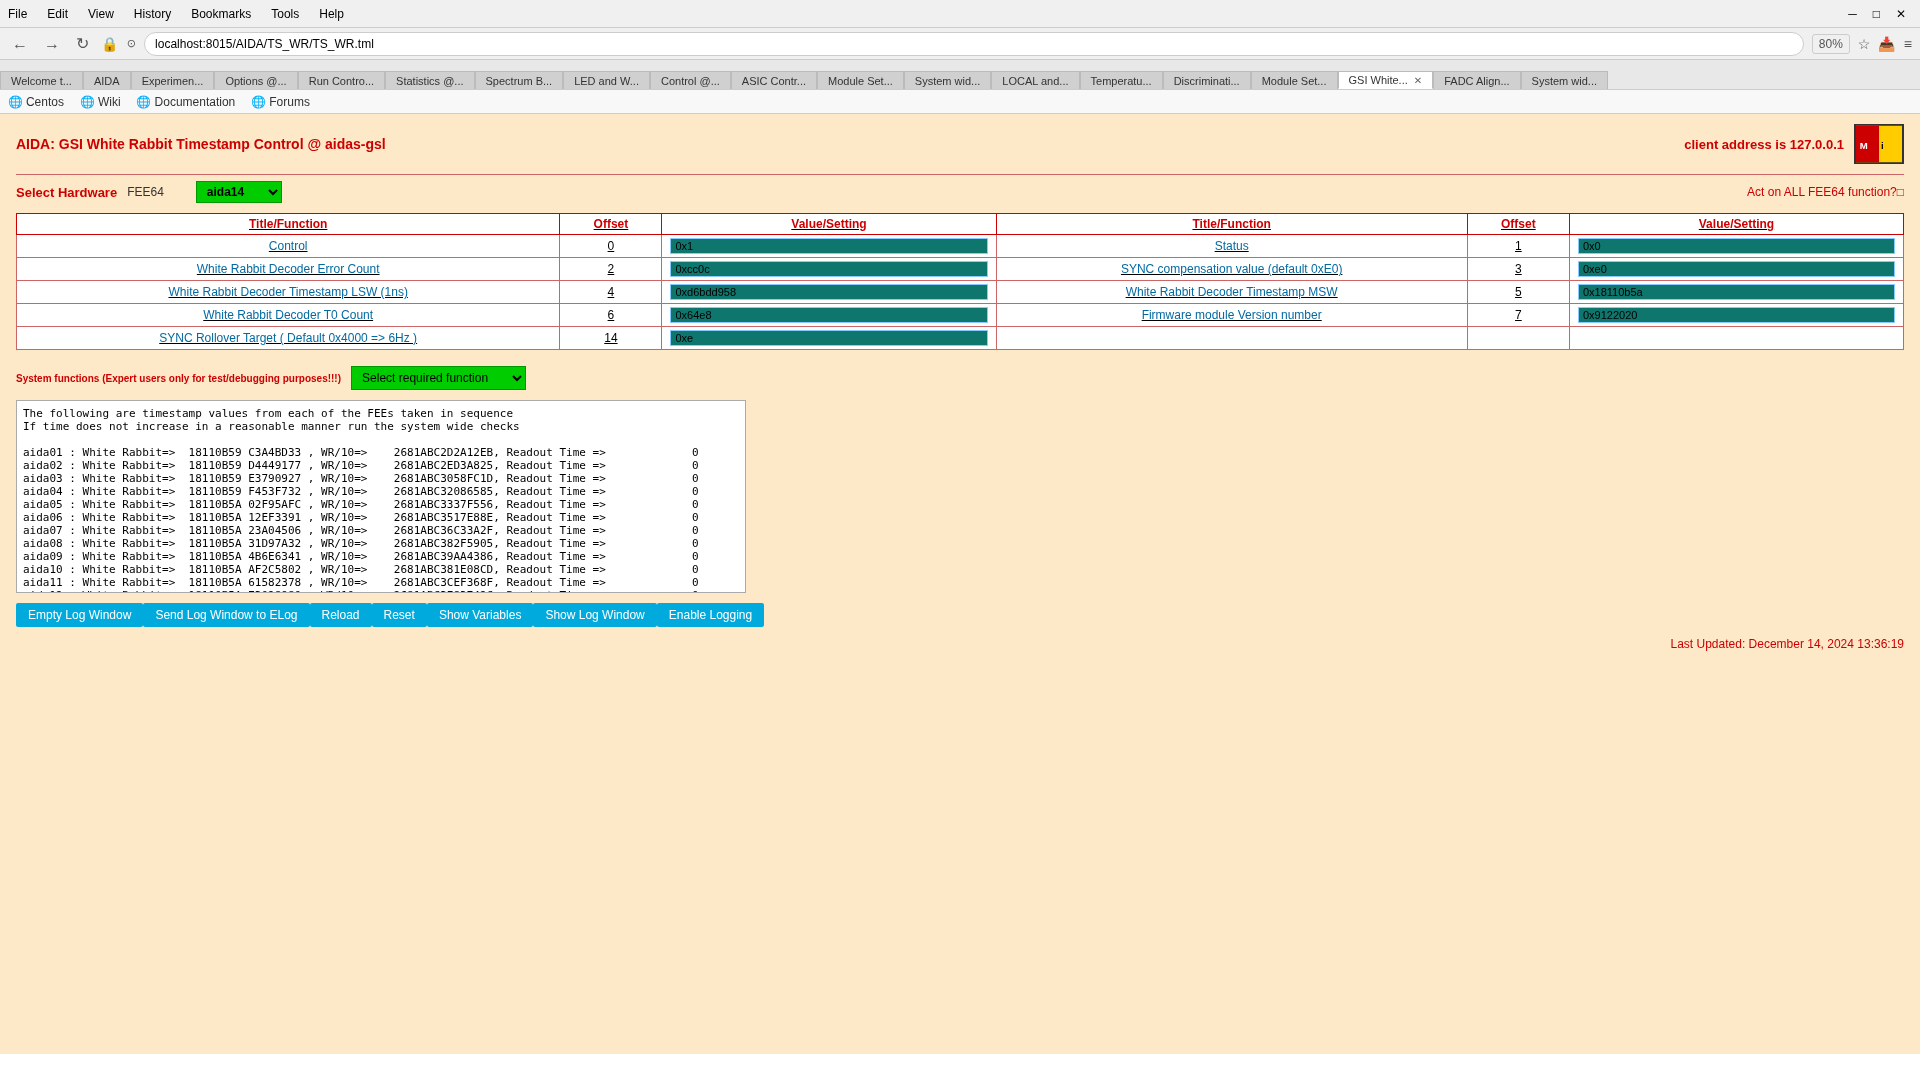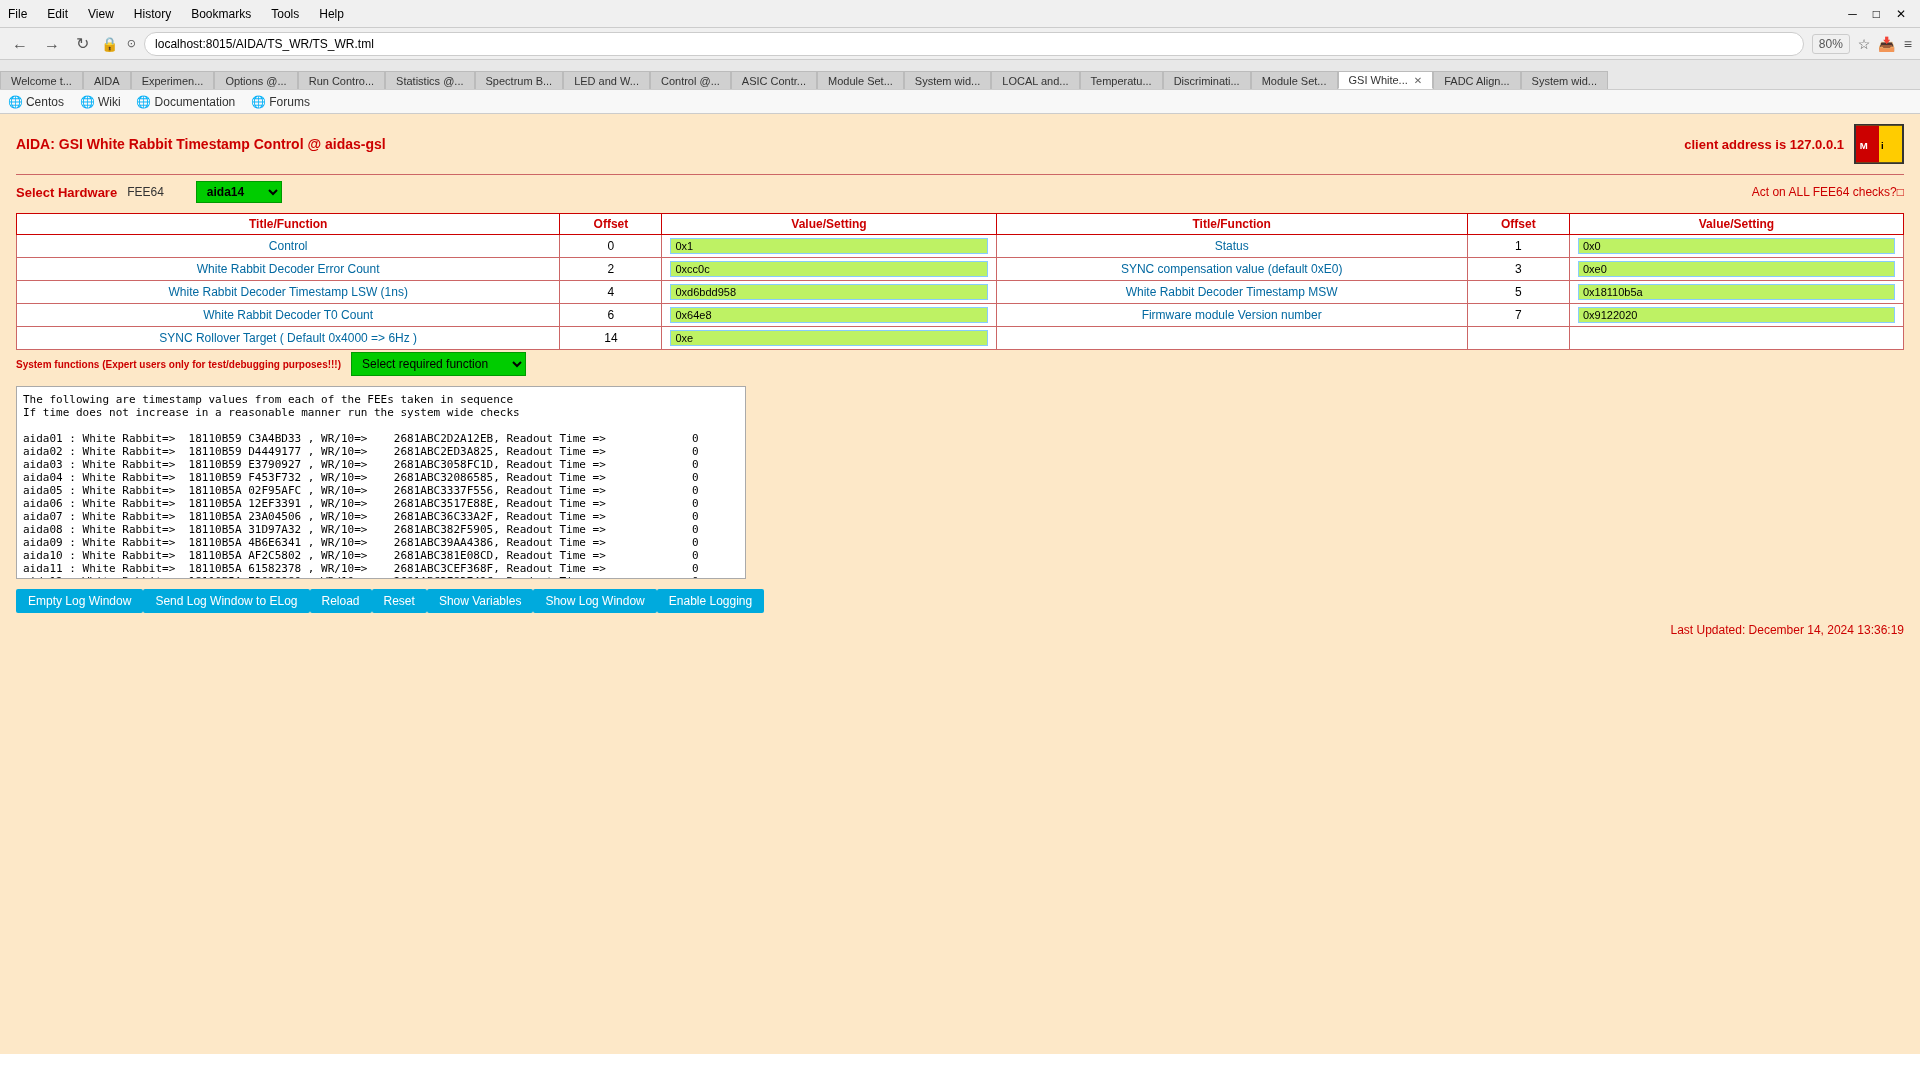--- a/index.html
+++ b/index.html
@@ -155,41 +155,42 @@
       font-size: 12px;
       cursor: pointer;
       margin-left: 22px;
     }
     .act-on-all { color: #cc0000; font-size: 12px; }
 
     
     .main-table {
       width: 100%;
       border-collapse: collapse;
-      margin-bottom: 2px;
+      margin-bottom: 16px;
+      text-decoration: underline;
     }
     .main-table th {
       background: #fff;
       color: #cc0000;
       border: 1px solid #cc0000;
       padding: 3px 8px;
       text-align: center;
       font-size: 12px;
     }
     .main-table td {
       border: 1px solid #cc6666;
       padding: 3px 8px;
       font-size: 12px;
     }
     .main-table .label-cell { color: #0369a1; text-align: center; background: #fff; }
     .main-table .offset-cell { text-align: center; background: #fff; color: #000; }
     .main-table .value-cell { background: #fff; }
     .value-input {
       border: 1px solid #88ccff;
-      background: #bef264;
+      background: #0f766e;
       padding: 1px 4px;
       width: 100%;
       font-size: 11px;
     }
 
     
     .system-functions {
       display: flex;
       align-items: center;
       gap: 10px;
@@ -342,21 +343,21 @@
   <div class="hardware-row">
     <div style="display:flex;align-items:center;gap:10px;">
       <span class="hardware-label">Select Hardware</span>
       <span style="font-size:12px;color:#333;">FEE64</span>
       <select class="hardware-select">
         <option>aida14</option>
         <option>aida01</option>
         <option>aida02</option>
       </select>
     </div>
-    <span class="act-on-all">Act on ALL FEE64 checks?□</span>
+    <span class="act-on-all">Act on ALL FEE64 function?□</span>
   </div>
 
   <table class="main-table">
     <thead>
       <tr>
         <th>Title/Function</th>
         <th>Offset</th>
         <th>Value/Setting</th>
         <th>Title/Function</th>
         <th>Offset</th>

